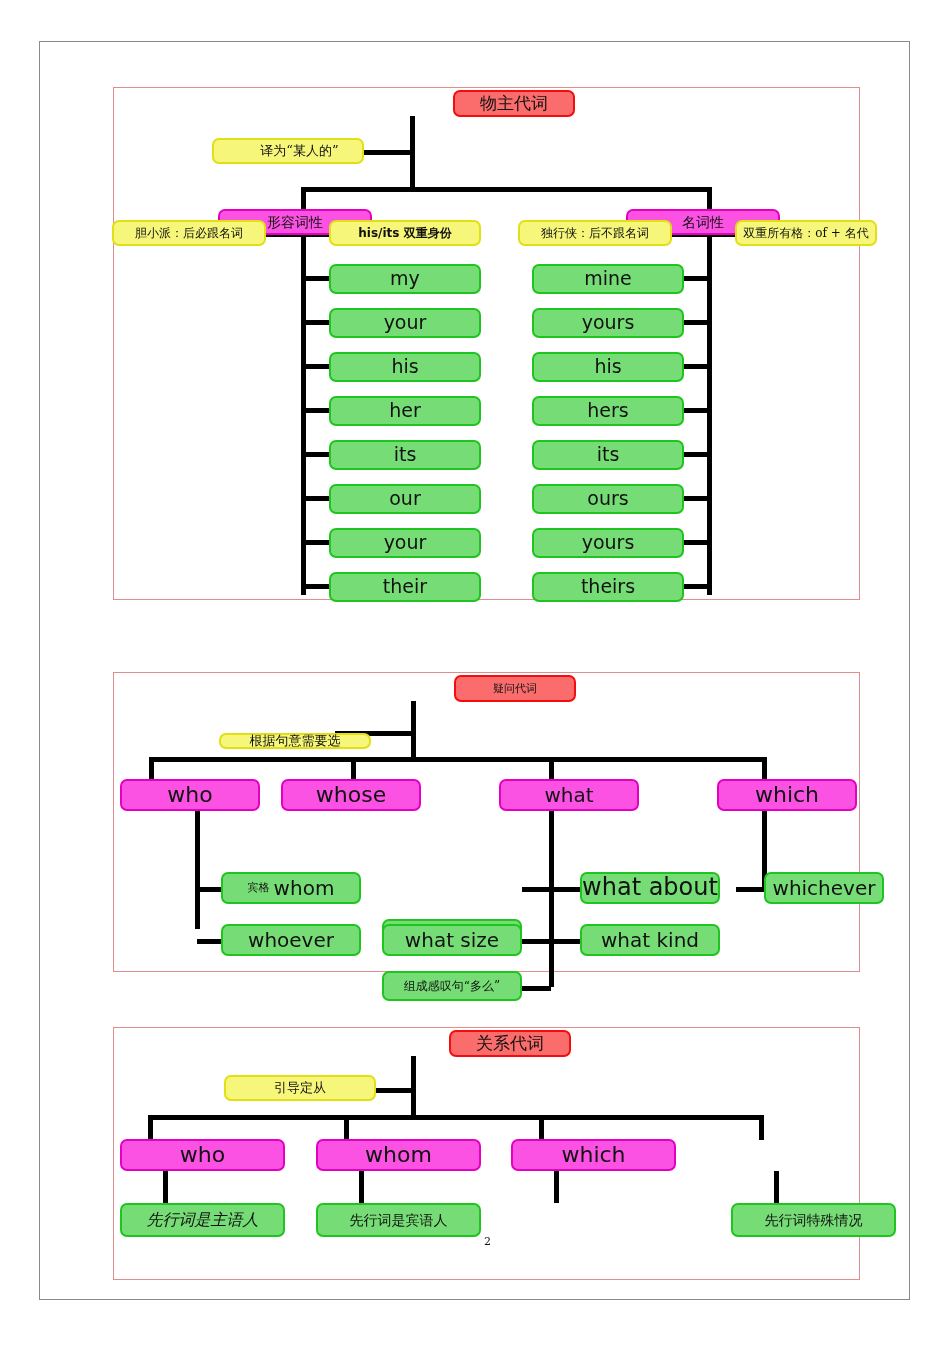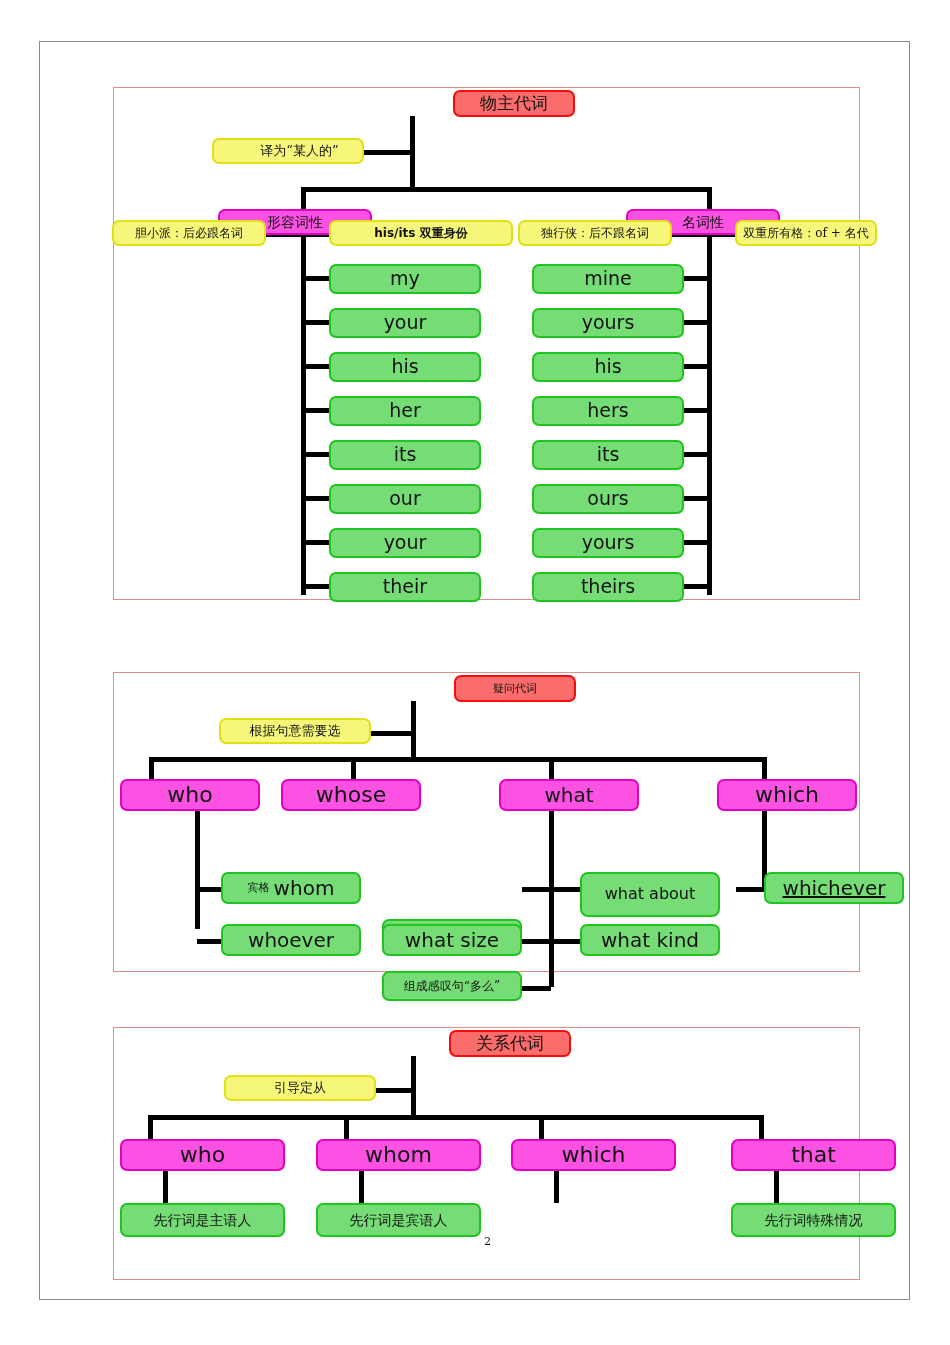--- a/index.html
+++ b/index.html
@@ -72,21 +72,21 @@
     <div class="ln lh" style="left:570px;top:496px;width:26px;height:5px;"></div>
 
     <div class="node n-red cn" style="left:339px;top:2px;width:122px;height:27px;font-size:17px;">物主代词</div>
 
     <div class="node n-yellow cn" style="left:98px;top:50px;width:152px;height:26px;font-size:13px;padding-left:23px;">译为“某人的”</div>
 
     <div class="node n-magenta cn" style="left:104px;top:121px;width:154px;height:26px;font-size:14px;">形容词性</div>
     <div class="node n-magenta cn" style="left:512px;top:121px;width:154px;height:26px;font-size:14px;">名词性</div>
 
     <div class="node n-yellow cn" style="left:-2px;top:132px;width:154px;height:26px;font-size:12px;">胆小派：后必跟名词</div>
-    <div class="node n-yellow en" style="left:215px;top:132px;width:184px;height:26px;font-size:12px;font-weight:bold;">his/its 双重身份</div>
+    <div class="node n-yellow en" style="left:215px;top:132px;width:152px;height:26px;font-size:12px;font-weight:bold;">his/its 双重身份</div>
     <div class="node n-yellow cn" style="left:404px;top:132px;width:154px;height:26px;font-size:12px;">独行侠：后不跟名词</div>
     <div class="node n-yellow cn" style="left:621px;top:132px;width:142px;height:26px;font-size:12px;">双重所有格：of + 名代</div>
 
     <div class="node n-green en" style="left:215px;top:176px;width:152px;height:30px;font-size:19px;">my</div>
     <div class="node n-green en" style="left:215px;top:220px;width:152px;height:30px;font-size:19px;">your</div>
     <div class="node n-green en" style="left:215px;top:264px;width:152px;height:30px;font-size:19px;">his</div>
     <div class="node n-green en" style="left:215px;top:308px;width:152px;height:30px;font-size:19px;">her</div>
     <div class="node n-green en" style="left:215px;top:352px;width:152px;height:30px;font-size:19px;">its</div>
     <div class="node n-green en" style="left:215px;top:396px;width:152px;height:30px;font-size:19px;">our</div>
     <div class="node n-green en" style="left:215px;top:440px;width:152px;height:30px;font-size:19px;">your</div>
@@ -121,41 +121,41 @@
     <div class="ln lh" style="left:437px;top:214px;width:29px;height:5px;"></div>
     <div class="ln lh" style="left:408px;top:266px;width:29px;height:5px;"></div>
     <div class="ln lh" style="left:437px;top:266px;width:29px;height:5px;"></div>
     <div class="ln lh" style="left:408px;top:313px;width:29px;height:5px;"></div>
 
     <div class="ln lv" style="left:648px;top:136px;width:5px;height:78px;"></div>
     <div class="ln lh" style="left:622px;top:214px;width:28px;height:5px;"></div>
 
     <div class="node n-red cn" style="left:340px;top:2px;width:122px;height:27px;font-size:11px;">疑问代词</div>
 
-    <div class="node n-yellow cn" style="left:105px;top:45px;width:152px;height:26px;font-size:13px;">根据句意需要选</div>
+    <div class="node n-yellow cn" style="left:105px;top:60px;width:152px;height:16px;font-size:13px;">根据句意需要选</div>
 
     <div class="node n-magenta en" style="left:6px;top:106px;width:140px;height:32px;font-size:22px;">who</div>
     <div class="node n-magenta en" style="left:167px;top:106px;width:140px;height:32px;font-size:22px;">whose</div>
     <div class="node n-magenta en" style="left:385px;top:106px;width:140px;height:32px;font-size:20px;">what</div>
     <div class="node n-magenta en" style="left:603px;top:106px;width:140px;height:32px;font-size:22px;">which</div>
 
     <div class="node n-green" style="left:107px;top:199px;width:140px;height:32px;">
       <span class="cn mini" style="margin-right:4px;">宾格</span>
       <span class="en" style="font-size:20px;">whom</span>
     </div>
     <div class="node n-green en" style="left:107px;top:251px;width:140px;height:32px;font-size:20px;">whoever</div>
 
     <div class="node n-green en" style="left:268px;top:199px;width:140px;height:32px;font-size:20px;margin-top:47px;">what color</div>
     <div class="node n-green en" style="left:268px;top:251px;width:140px;height:32px;font-size:20px;">what size</div>
     <div class="node n-green cn" style="left:268px;top:298px;width:140px;height:30px;font-size:12px;">组成感叹句“多么”</div>
 
-    <div class="node n-green en" style="left:466px;top:199px;width:140px;height:45px;font-size:16px;border-radius:8px;">what about</div>
+    <div class="node n-green en" style="left:466px;top:199px;width:140px;height:32px;font-size:24px;">what about</div>
     <div class="node n-green en" style="left:466px;top:251px;width:140px;height:32px;font-size:20px;">what kind</div>
 
-    <div class="node n-green en" style="left:650px;top:199px;width:140px;height:32px;font-size:20px;text-decoration:underline;">whichever</div>
+    <div class="node n-green en" style="left:650px;top:199px;width:120px;height:32px;font-size:20px;">whichever</div>
   </div>
 
   <div class="panel" style="left:73px;top:985px;width:747px;height:253px;">
 
     <div class="ln lv" style="left:297px;top:28px;width:5px;height:62px;"></div>
     <div class="ln lh" style="left:224px;top:60px;width:78px;height:5px;"></div>
     <div class="ln lh" style="left:34px;top:87px;width:616px;height:5px;"></div>
     <div class="ln lv" style="left:34px;top:87px;width:5px;height:25px;"></div>
     <div class="ln lv" style="left:230px;top:87px;width:5px;height:25px;"></div>
     <div class="ln lv" style="left:425px;top:87px;width:5px;height:25px;"></div>
@@ -166,22 +166,21 @@
     <div class="ln lv" style="left:440px;top:143px;width:5px;height:32px;"></div>
     <div class="ln lv" style="left:660px;top:143px;width:5px;height:32px;"></div>
 
     <div class="node n-red cn" style="left:335px;top:2px;width:122px;height:27px;font-size:17px;">关系代词</div>
 
     <div class="node n-yellow cn" style="left:110px;top:47px;width:152px;height:26px;font-size:13px;">引导定从</div>
 
     <div class="node n-magenta en" style="left:6px;top:111px;width:165px;height:32px;font-size:22px;">who</div>
     <div class="node n-magenta en" style="left:202px;top:111px;width:165px;height:32px;font-size:22px;">whom</div>
     <div class="node n-magenta en" style="left:397px;top:111px;width:165px;height:32px;font-size:22px;">which</div>
-    <div class="node n-magenta en" style="left:617px;top:111px;width:165px;height:32px;font-size:22px;">that</div>
 
-    <div class="node n-green cn" style="left:6px;top:175px;width:165px;height:34px;font-size:14px;">先行词是主语人</div>
+    <div class="node n-green cn" style="left:6px;top:175px;width:165px;height:34px;font-size:16px;font-style:italic;">先行词是主语人</div>
     <div class="node n-green cn" style="left:202px;top:175px;width:165px;height:34px;font-size:14px;">先行词是宾语人</div>
     <div class="node n-green cn" style="left:617px;top:175px;width:165px;height:34px;font-size:14px;">先行词特殊情况</div>
   </div>
 
   <div class="pagenum" style="left:444px;top:1193px;">2</div>
 
 </div>
 
 </body></html>

